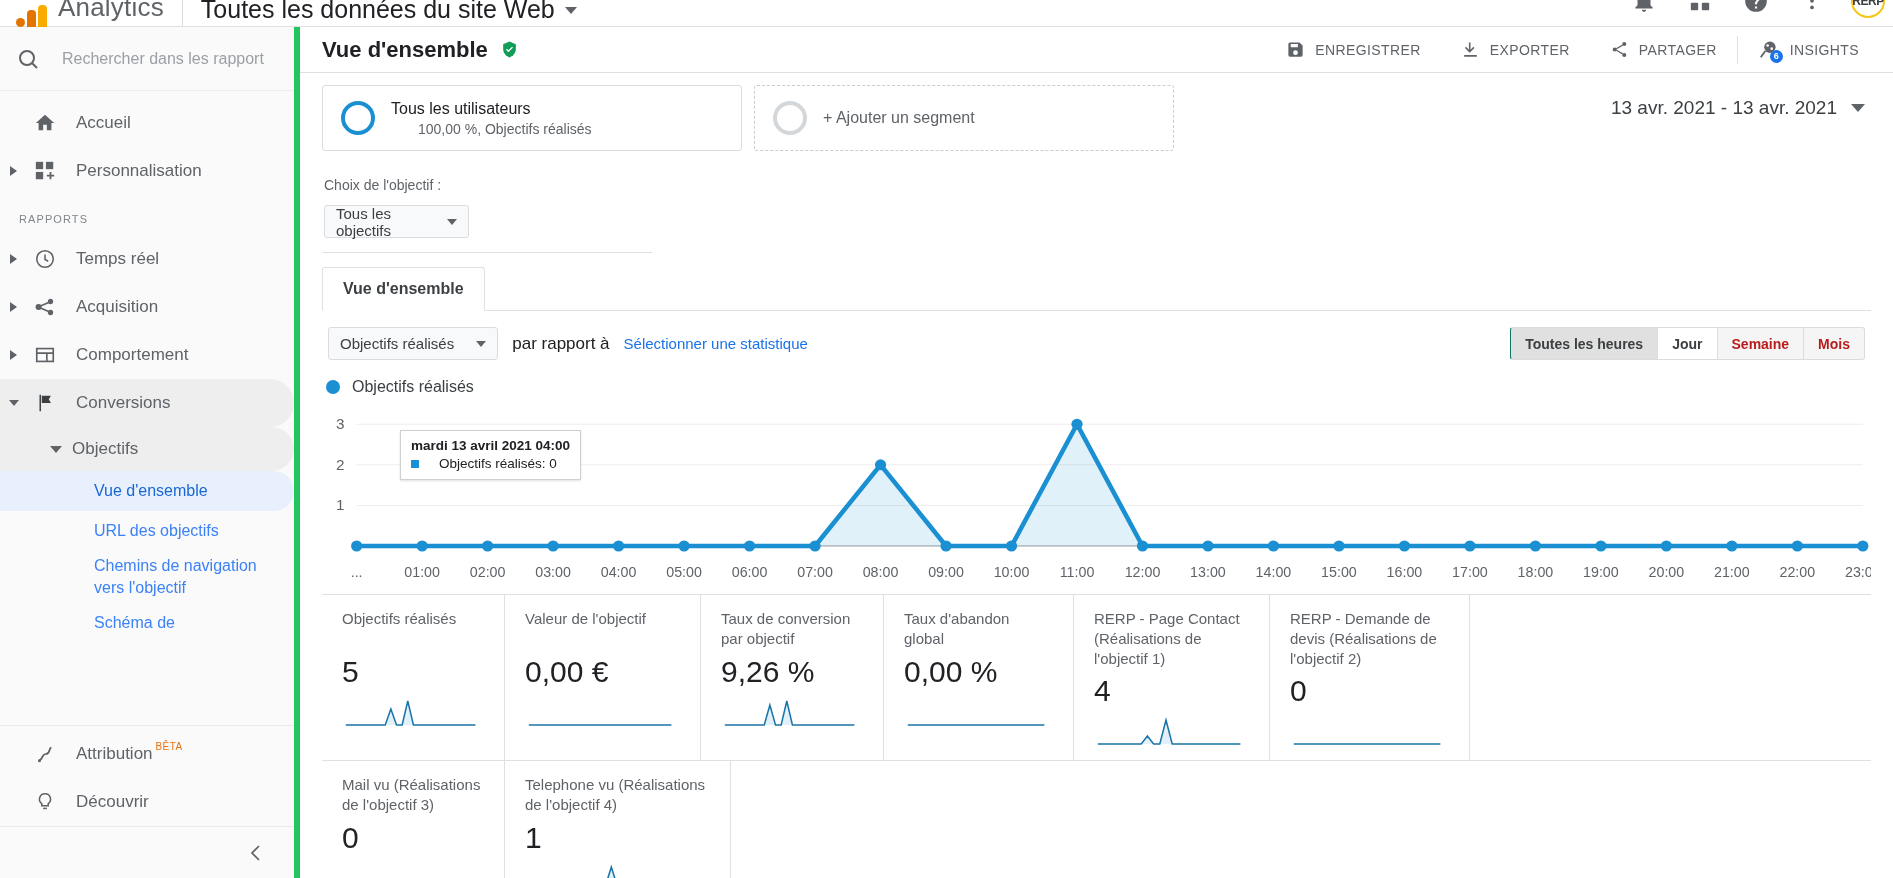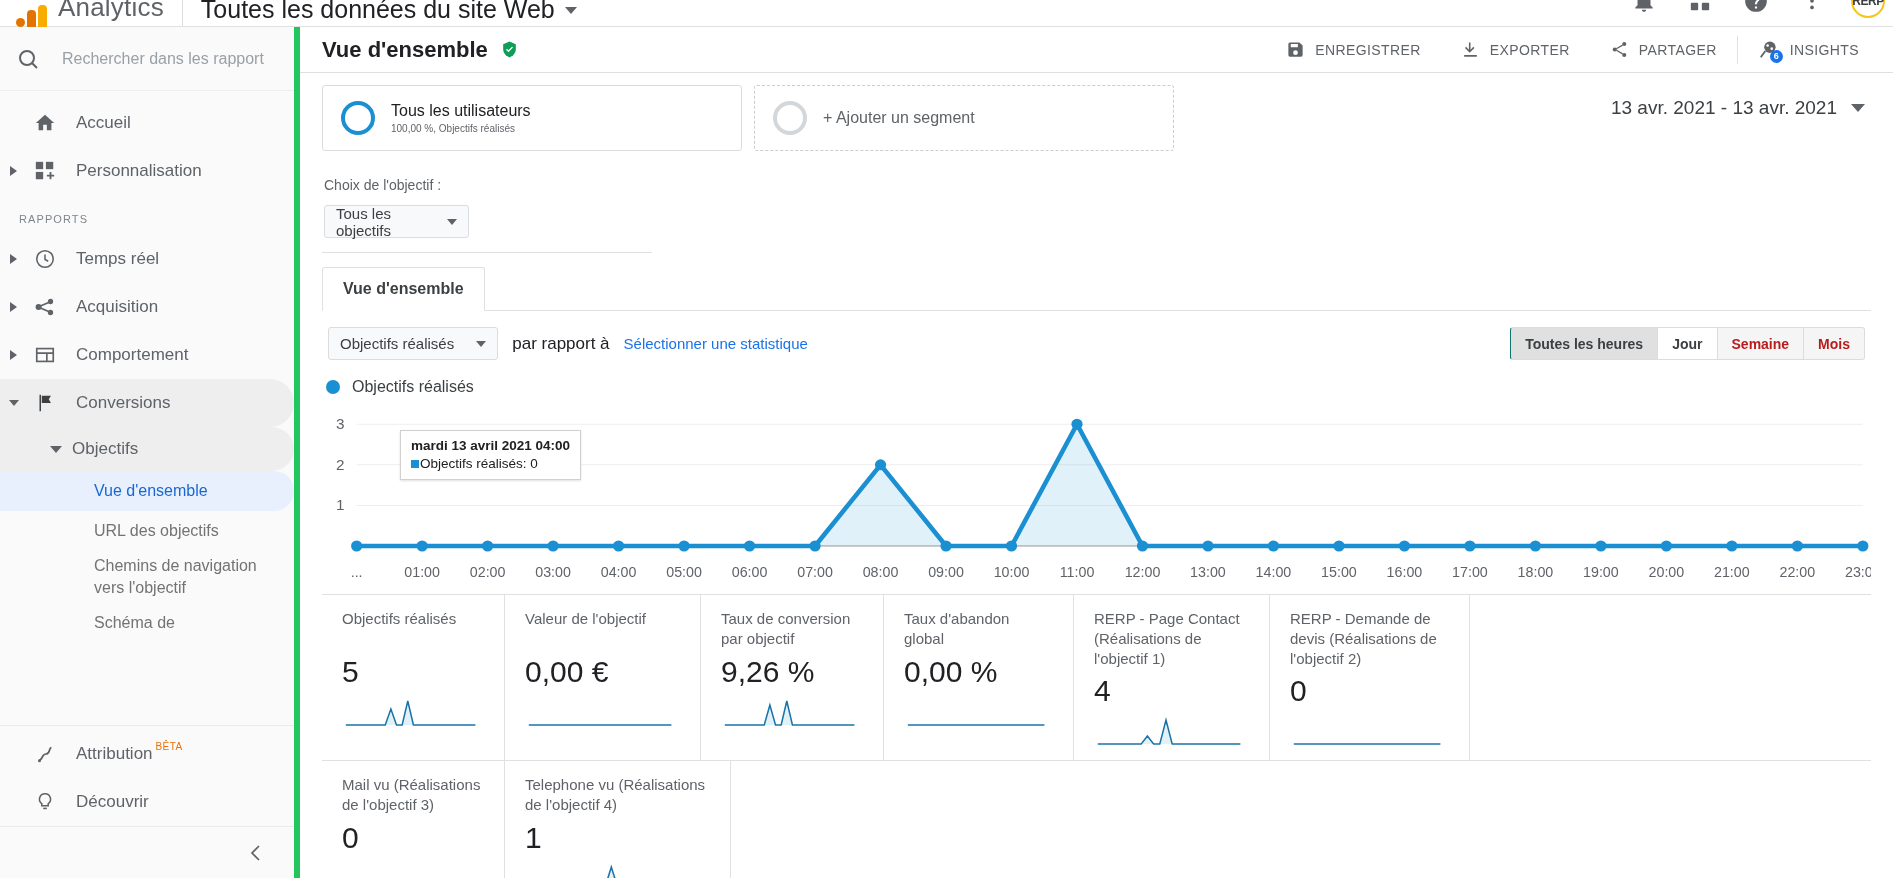--- a/index.html
+++ b/index.html
@@ -49,21 +49,21 @@
   .nav-item .lbl { margin-left: 14px; font-size: 17px; color: #5f6368; }
   .nav-item.no-arrow .arrow { visibility: hidden; }
   .nav-section { font-size: 11px; letter-spacing: 1.1px; color: #80868b; padding: 18px 0 10px 19px; font-weight: 400; }
   .nav-item.expanded { background: #eeeeee; }
   .sub-item { height: 44px; display: flex; align-items: center; padding-left: 70px; cursor: pointer; border-radius: 0 24px 24px 0; }
   .sub-item .tri { width: 0; height: 0; border-left: 6px solid transparent; border-right: 6px solid transparent;
                    border-top: 7px solid #5f6368; margin-right: 10px; margin-left: -20px; }
   .sub-item .lbl { font-size: 17px; color: #5f6368; }
   .sub-item.expanded { background: #eeeeee; }
   .leaf-item { min-height: 40px; display: flex; align-items: center; padding: 4px 12px 4px 94px; cursor: pointer; border-radius: 0 24px 24px 0; }
-  .leaf-item .lbl { font-size: 16px; color: #737373; line-height: 1.38; }
+  .leaf-item .lbl { font-size: 16px; color: #3b82f6; line-height: 1.38; }
   .leaf-item.active { background: #e8f0fe; }
   .leaf-item.active .lbl { color: #1967d2; }
   .clipped { height: 14px; overflow: hidden; }
   .side-bottom { border-top: 1px solid #e8eaed; padding-top: 4px; }
   .collapse-row { height: 52px; display: flex; align-items: center; justify-content: flex-end; padding-right: 30px;
                   border-top: 1px solid #e8eaed; cursor: pointer; }
 
   
   .main { flex: 1; min-width: 0; display: flex; flex-direction: column; background: #fff; overflow: hidden; }
   .page-head { height: 46px; display: flex; align-items: center; padding: 0 14px 0 22px; border-bottom: 1px solid #e0e0e0; }
@@ -80,21 +80,21 @@
 
   
   .seg-row { display: flex; gap: 12px; }
   .segment { width: 420px; height: 66px; border: 1px solid #dadce0; border-radius: 3px;
              display: flex; align-items: center; padding: 0 18px; background: #fff; cursor: pointer; }
   .segment.dashed { border-style: dashed; border-color: #c9ccd0; }
   .seg-ring { width: 34px; height: 34px; border-radius: 50%; border: 4px solid #1a8fd1; flex: 0 0 34px; }
   .seg-ring.gray { border-color: #d4d7da; }
   .seg-txt { margin-left: 16px; }
   .seg-name { font-size: 16px; color: #202124; }
-  .seg-sub { font-size: 10px; color: #5f6368; margin-top: 3px; }
+  .seg-sub { font-size: 14px; color: #5f6368; margin-top: 3px; margin-left: 27px; }
   .seg-add { margin-left: 16px; font-size: 16px; color: #5f6368; }
   .daterange { margin-left: auto; display: flex; align-items: center; gap: 14px; padding-right: 6px;
                font-size: 19px; color: #3c4043; cursor: pointer; align-self: flex-start; margin-top: 12px; }
 
   
   .goal-block { width: 330px; border-bottom: 1px solid #e0e0e0; padding: 12px 0 14px 2px; margin-top: 14px;}
   .goal-label { font-size: 14px; color: #5f6368; }
   .goal-select { margin-top: 12px; height: 33px; width: 145px; border: 1px solid #dadce0; border-radius: 3px;
                  background: #f8f9fa; display: flex; align-items: center; padding: 0 11px; font-size: 15px;
                  color: #3c4043; cursor: pointer; }
@@ -122,21 +122,21 @@
   .gbtn.disabled { color: #b91c1c; background: #f5f5f5; }
 
   
   .legend { display: flex; align-items: center; gap: 12px; margin: 18px 0 4px 4px; }
   .legend-dot { width: 14px; height: 14px; border-radius: 50%; background: #1a8fd1; }
   .legend-lbl { font-size: 16px; color: #3c4043; }
   .chart-wrap { position: relative; height: 160px; margin: 4px 0 0 0; }
   .tooltip { position: absolute; background: #fff; border: 1px solid #d0d0d0; padding: 7px 10px 8px 10px;
              box-shadow: 0 1px 2px rgba(0,0,0,.12); z-index: 5; }
   .tt-title { font-size: 13.5px; color: #202124; font-weight: bold; white-space: nowrap; }
-  .tt-row { font-size: 13.5px; color: #202124; margin-top: 3px; display: flex; align-items: center; gap: 1px; white-space: nowrap; }
+  .tt-row { font-size: 13.5px; color: #202124; margin-top: 3px; display: flex; align-items: center; gap: 20px; white-space: nowrap; }
   .tt-sq { width: 8px; height: 8px; background: #1a8fd1; display: inline-block; }
 
   
   .cards { display: flex; border-top: 1px solid #e0e0e0; }
   .card { padding: 14px 20px 8px 20px; border-right: 1px solid #e0e0e0; position: relative; }
   .card-label { font-size: 15px; color: #5f6368; line-height: 1.32; min-height: 40px; }
   .card-value { font-size: 30px; color: #202124; margin-top: 6px; font-weight: 400; }
   .spark { margin-top: 6px; }
 </style>
 </head>

